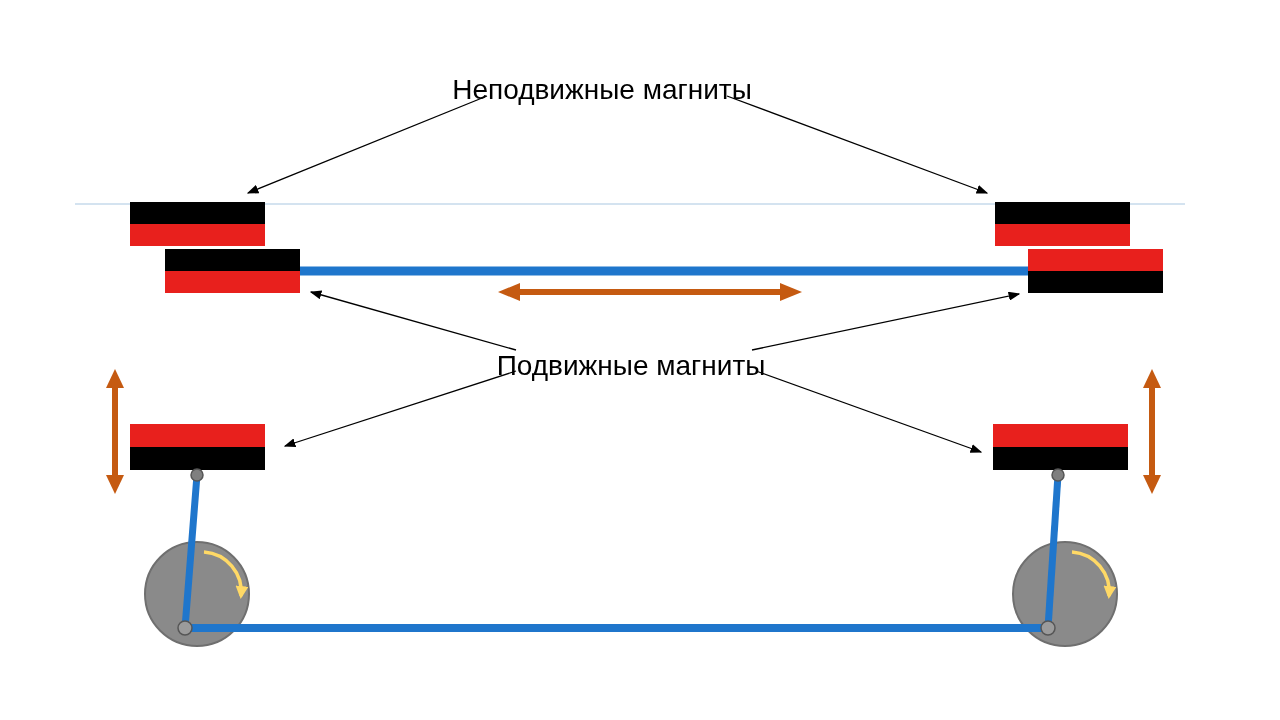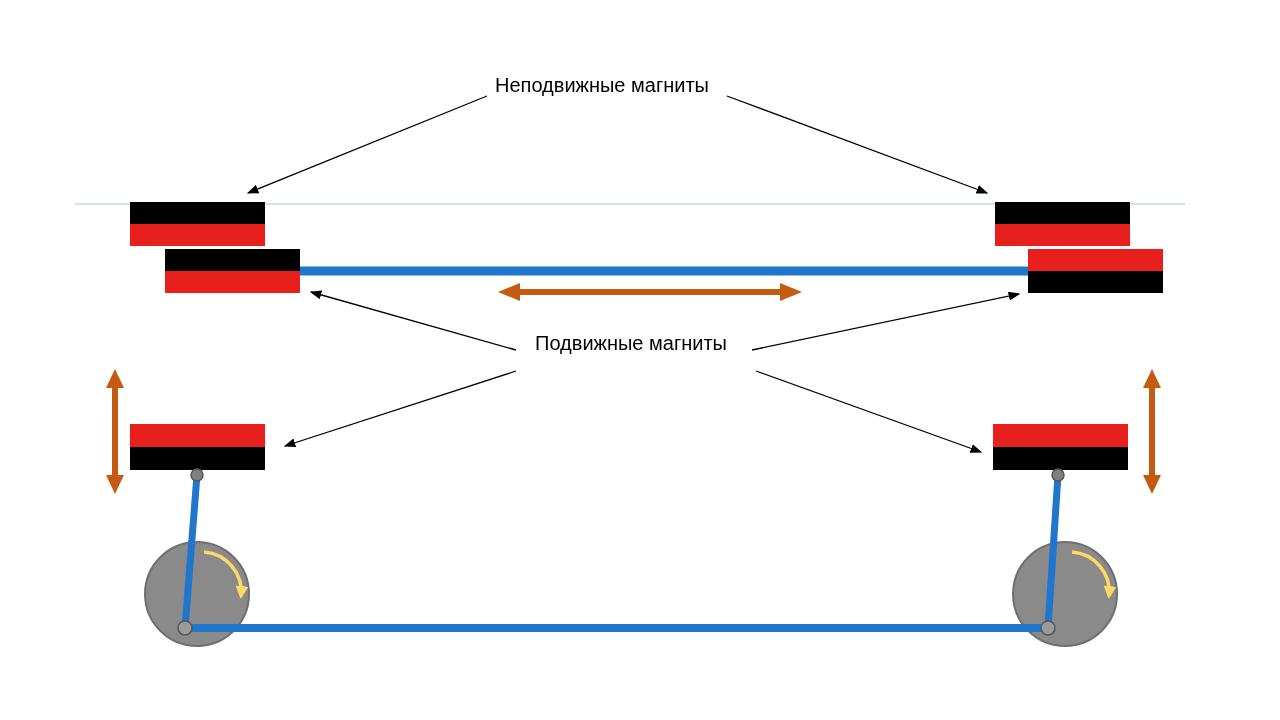--- a/index.html
+++ b/index.html
@@ -16,27 +16,27 @@
     overflow: hidden;
   }
   .stage svg {
     position: absolute;
     left: 0;
     top: 0;
   }
   .diagram-label {
     position: absolute;
     transform: translateX(-50%);
-    font-size: 20px;
+    font-size: 28px;
     line-height: 1.2;
     color: #000000;
     white-space: nowrap;
   }
   .label-fixed   { left: 602px; top: 73px; }
-  .label-movable { left: 631px; top: 331px; }
+  .label-movable { left: 631px; top: 349px; }
 </style>
 </head>
 <body>
 
 <div class="stage">
 
   <svg width="1280" height="720" viewBox="0 0 1280 720">
     <defs>
       <marker id="arrowBlack" markerWidth="9" markerHeight="7" refX="8" refY="3.5" orient="auto">
         <path d="M0,0 L9,3.5 L0,7 Z" fill="#000000"></path>

